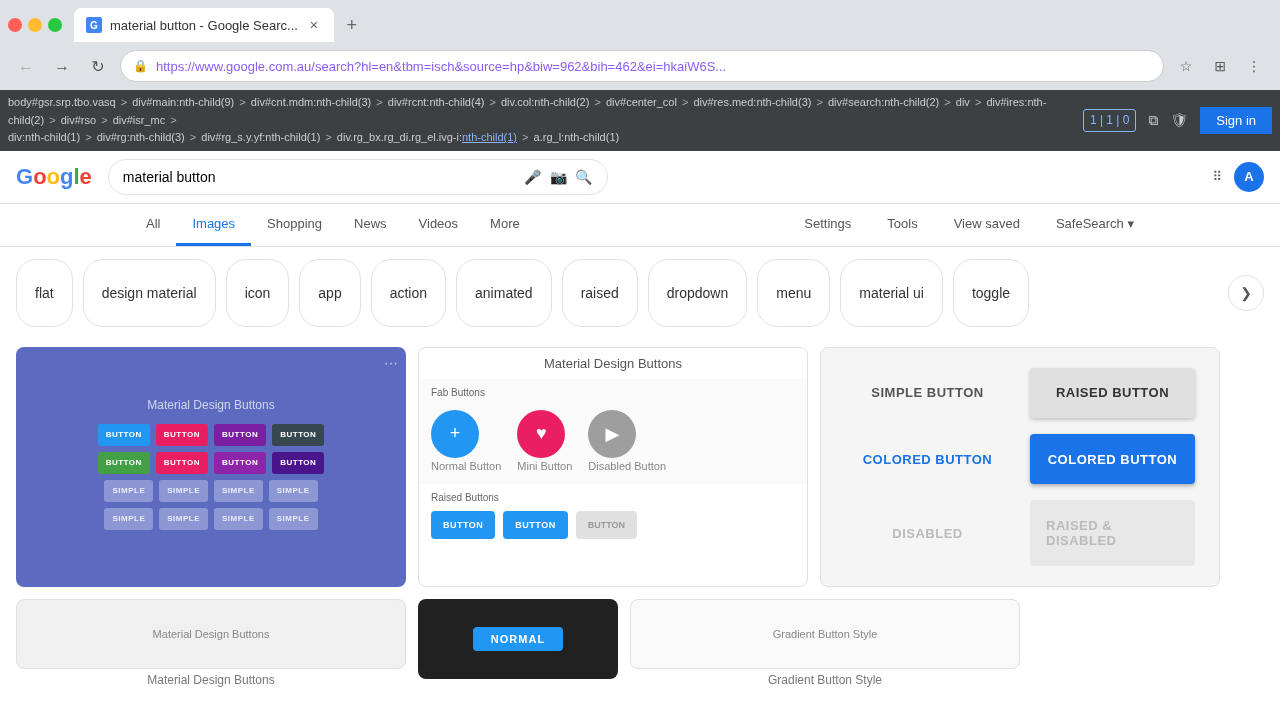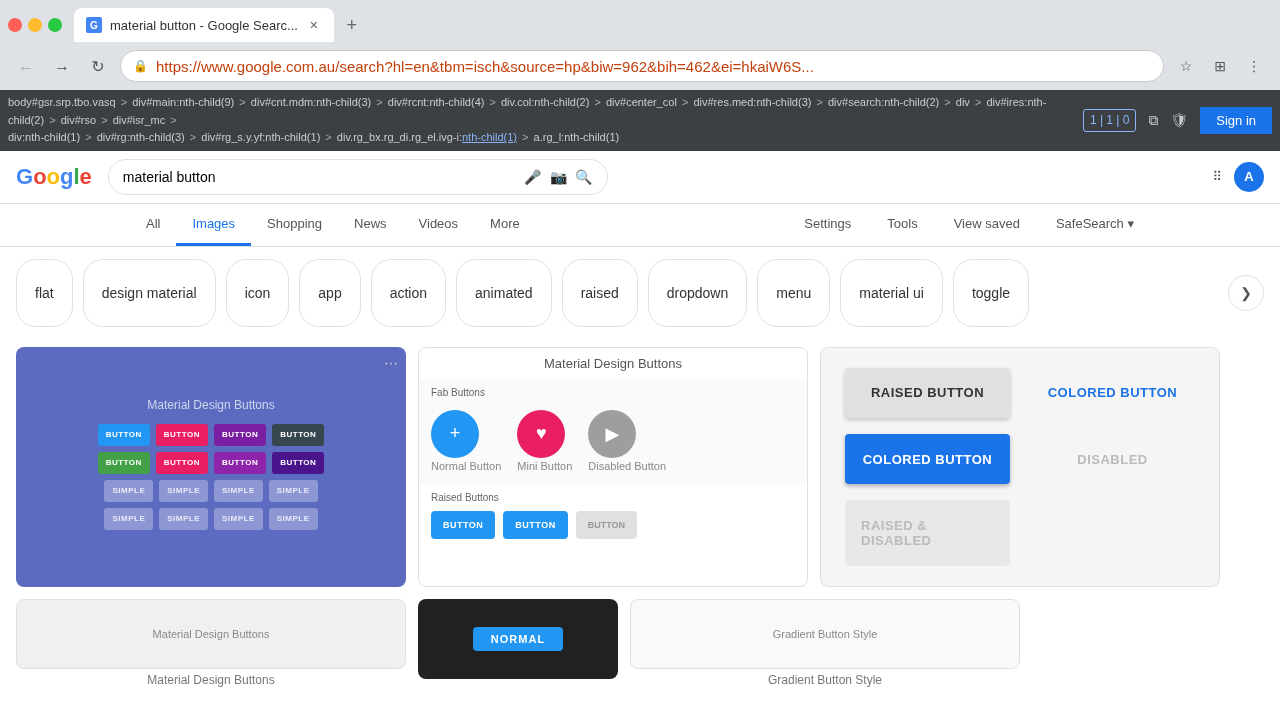--- a/index.html
+++ b/index.html
@@ -18,21 +18,21 @@
     .tab-title { flex: 1; overflow: hidden; text-overflow: ellipsis; white-space: nowrap; font-size: 13px; }
     .tab-close { width: 16px; height: 16px; border-radius: 50%; display: flex; align-items: center; justify-content: center; font-size: 11px; color: #666; cursor: pointer; }
     .new-tab-btn { width: 28px; height: 28px; border-radius: 50%; display: flex; align-items: center; justify-content: center; font-size: 18px; color: #666; cursor: pointer; margin-left: 4px; }
 
     
     .address-bar { display: flex; align-items: center; padding: 6px 12px; background: #dee1e6; gap: 8px; height: 48px; }
     .nav-btn { width: 28px; height: 28px; border-radius: 50%; display: flex; align-items: center; justify-content: center; font-size: 16px; color: #555; cursor: pointer; }
     .nav-btn.disabled { color: #aaa; cursor: default; }
     .url-bar { flex: 1; height: 32px; background: #fff; border-radius: 16px; display: flex; align-items: center; padding: 0 12px; gap: 8px; font-size: 13px; color: #333; border: 1px solid #ccc; }
     .url-bar .lock-icon { color: #555; font-size: 12px; }
-    .url-text { flex: 1; font-size: 15px; color: #c2410c; overflow: hidden; text-overflow: ellipsis; white-space: nowrap; }
+    .url-text { flex: 1; font-size: 13px; color: #8b5cf6; overflow: hidden; text-overflow: ellipsis; white-space: nowrap; }
     .url-actions { display: flex; gap: 6px; align-items: center; }
     .url-action-btn { width: 28px; height: 28px; border-radius: 50%; display: flex; align-items: center; justify-content: center; font-size: 14px; color: #555; cursor: pointer; }
 
     
     .breadcrumb-bar { background: #3c4043; padding: 4px 8px; font-size: 11px; color: #ccc; display: flex; align-items: center; flex-wrap: wrap; gap: 2px; min-height: 48px; line-height: 1.4; }
     .breadcrumb-bar span { color: #ccc; }
     .breadcrumb-bar .highlight { color: #8ab4f8; text-decoration: underline; }
     .breadcrumb-bar .separator { color: #aaa; margin: 0 2px; }
     .signin-btn { margin-left: auto; background: #1a73e8; color: white; border: none; padding: 6px 16px; border-radius: 0; font-size: 13px; cursor: pointer; }
 
@@ -290,20 +290,21 @@
       <div class="fab-section-title">Raised Buttons</div>
       <div class="raised-row">
         <div class="raised-btn">BUTTON</div>
         <div class="raised-btn">BUTTON</div>
         <div class="raised-btn-gray">BUTTON</div>
       </div>
     </div>
   </div>
 
   <div class="result-card right-card">
+    <div class="right-btn rb-simple">SIMPLE BUTTON</div>
     <div class="right-btn rb-raised">RAISED BUTTON</div>
     <div class="right-btn rb-colored-text">COLORED BUTTON</div>
     <div class="right-btn rb-colored-filled">COLORED BUTTON</div>
     <div class="right-btn rb-disabled">DISABLED</div>
     <div class="right-btn rb-raised-disabled">RAISED &amp; DISABLED</div>
   </div>
 
 </div>
 
 <div class="bottom-row">

